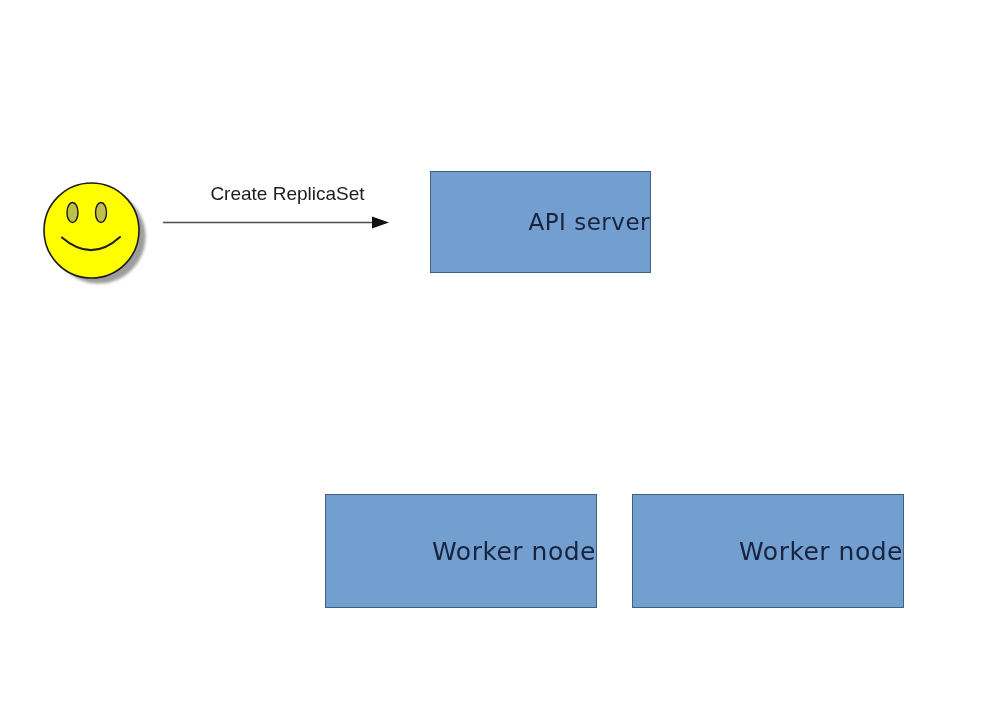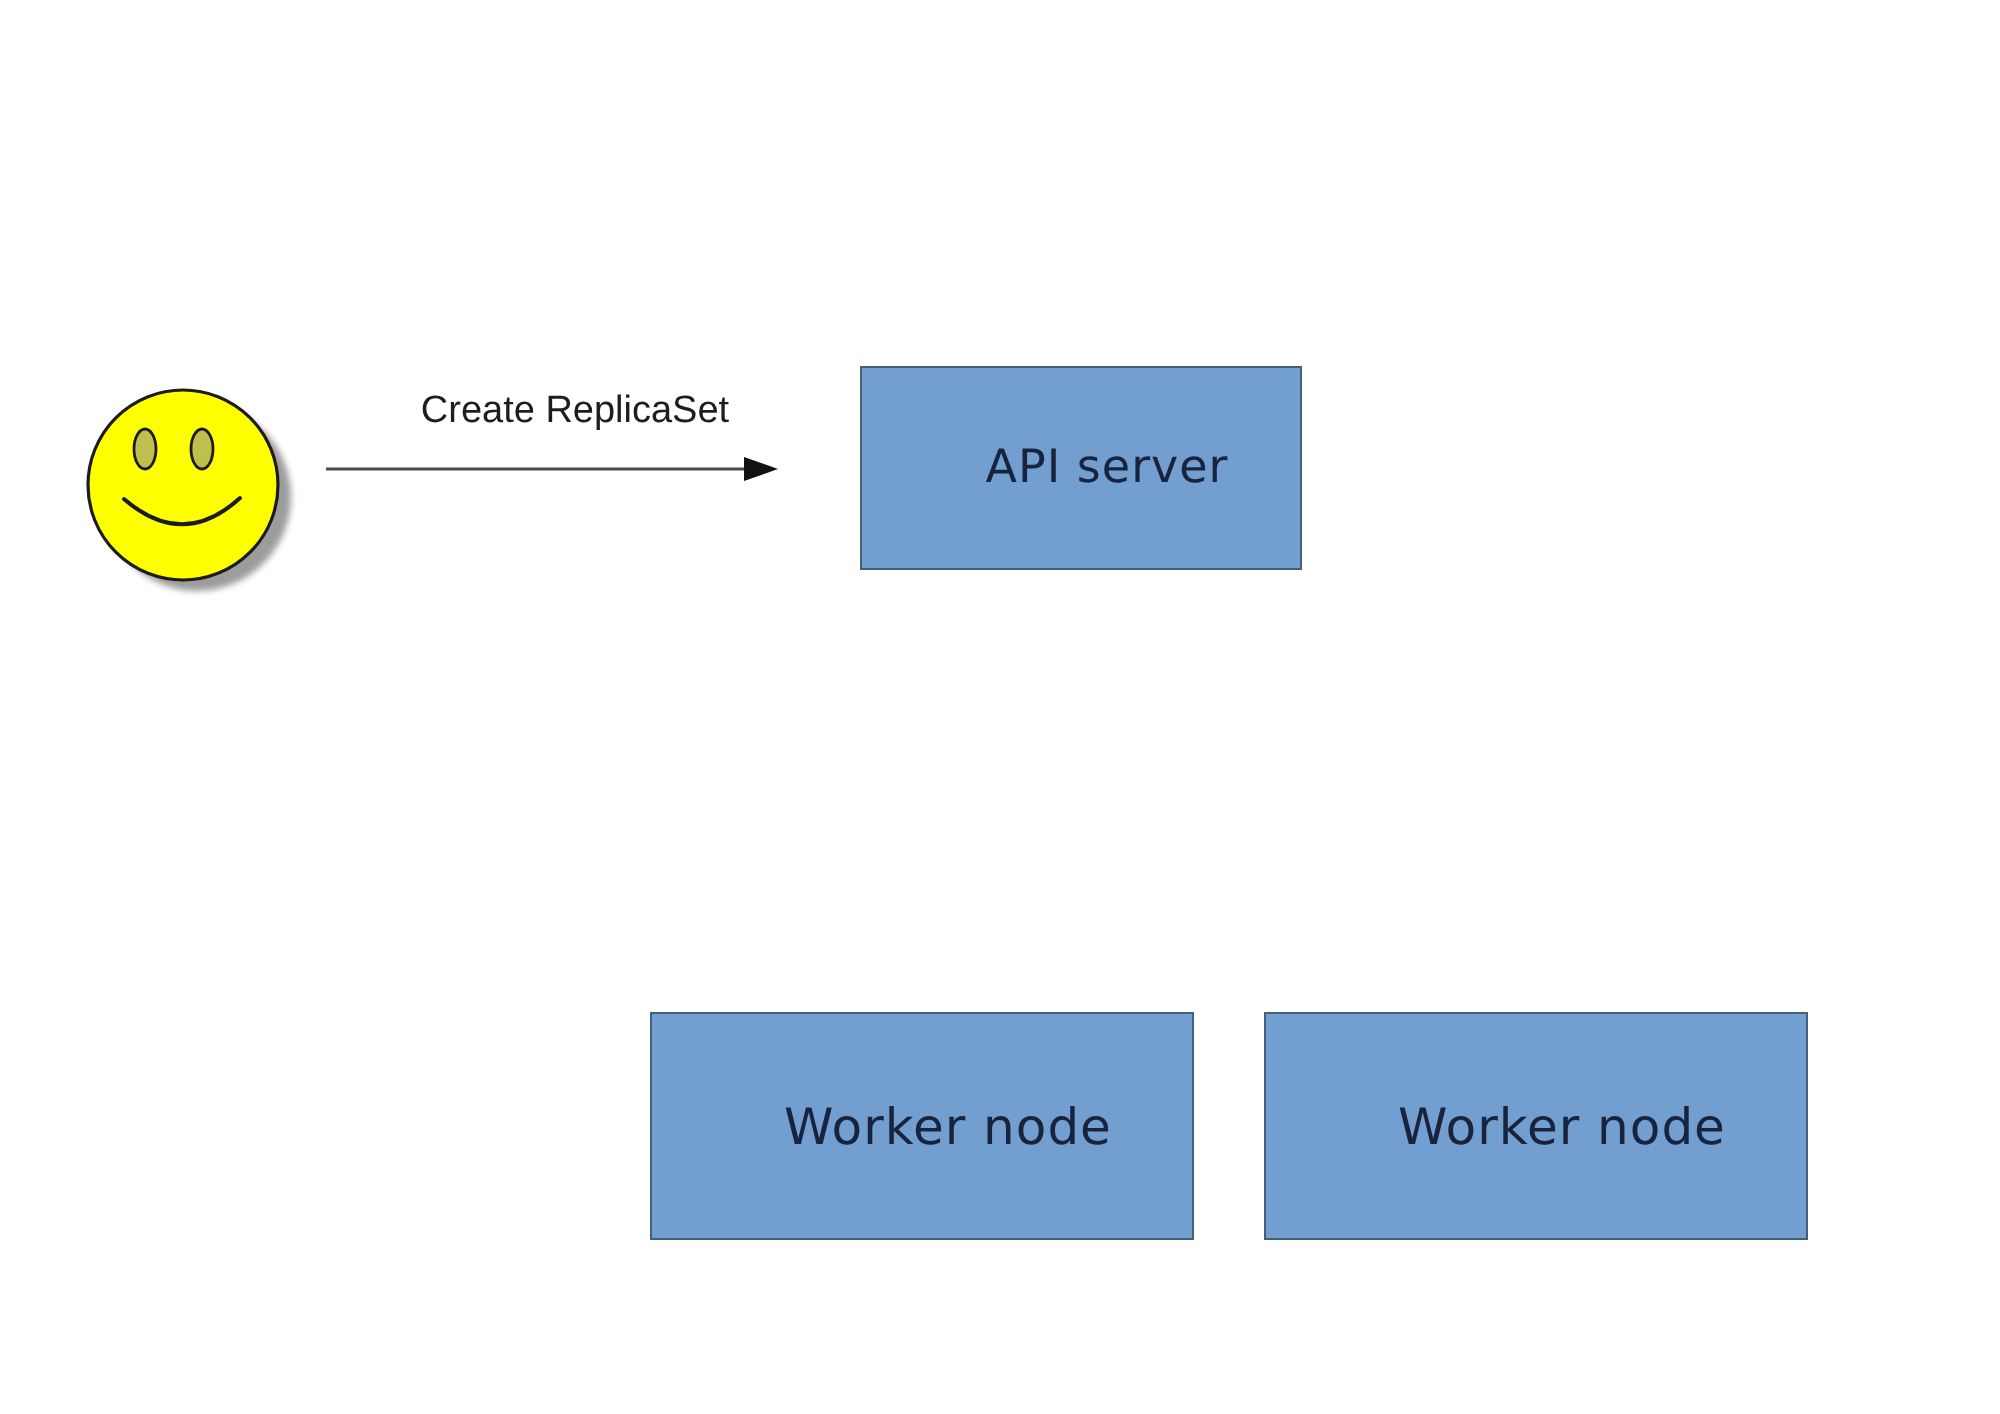--- a/index.html
+++ b/index.html
@@ -15,21 +15,21 @@
     --eye-fill:#bfbf4d;
     --shadow-color:#9c9c9c;
   }
   html,body{margin:0;padding:0;}
   body{
     width:1000px;height:707px;
     background:var(--canvas-bg);
     font-family:"DejaVu Sans", sans-serif;
     overflow:hidden;
   }
-  .canvas{position:relative;width:1000px;height:615px;margin-top:12px;}
+  .canvas{position:relative;width:1000px;height:615px;}
 
   
   .smiley{position:absolute;left:35px;top:175px;width:125px;height:118px;}
   .smiley .shadow{fill:var(--shadow-color);filter:blur(1.5px);}
   .smiley .face{fill:var(--face-fill);stroke:var(--face-outline);stroke-width:1.6;}
   .smiley .eye{fill:var(--eye-fill);stroke:var(--face-outline);stroke-width:1.4;}
   .smiley .smile{fill:none;stroke:var(--face-outline);stroke-width:2;stroke-linecap:round;}
 
   
   .arrow-label{
@@ -43,21 +43,21 @@
   .arrow{position:absolute;left:160px;top:210px;width:232px;height:26px;}
   .arrow line{stroke:var(--arrow-line);stroke-width:1.6;}
   .arrow polygon{fill:var(--arrow-head);}
 
   
   .node{
     position:absolute;
     background:var(--node-fill);
     border:1px solid var(--node-border);
     box-sizing:border-box;
-    display:flex;align-items:center;justify-content:center;
+    display:flex;align-items:center;justify-content:flex-end;
     color:var(--node-text);
     font-family:"DejaVu Sans", sans-serif;
     letter-spacing:0.5px;
     padding-left:26px;
   }
   .node-api{left:430px;top:171px;width:221px;height:102px;font-size:23px;}
   .node-worker-1{left:325px;top:494px;width:272px;height:114px;font-size:25px;}
   .node-worker-2{left:632px;top:494px;width:272px;height:114px;font-size:25px;}
 </style>
 </head>

